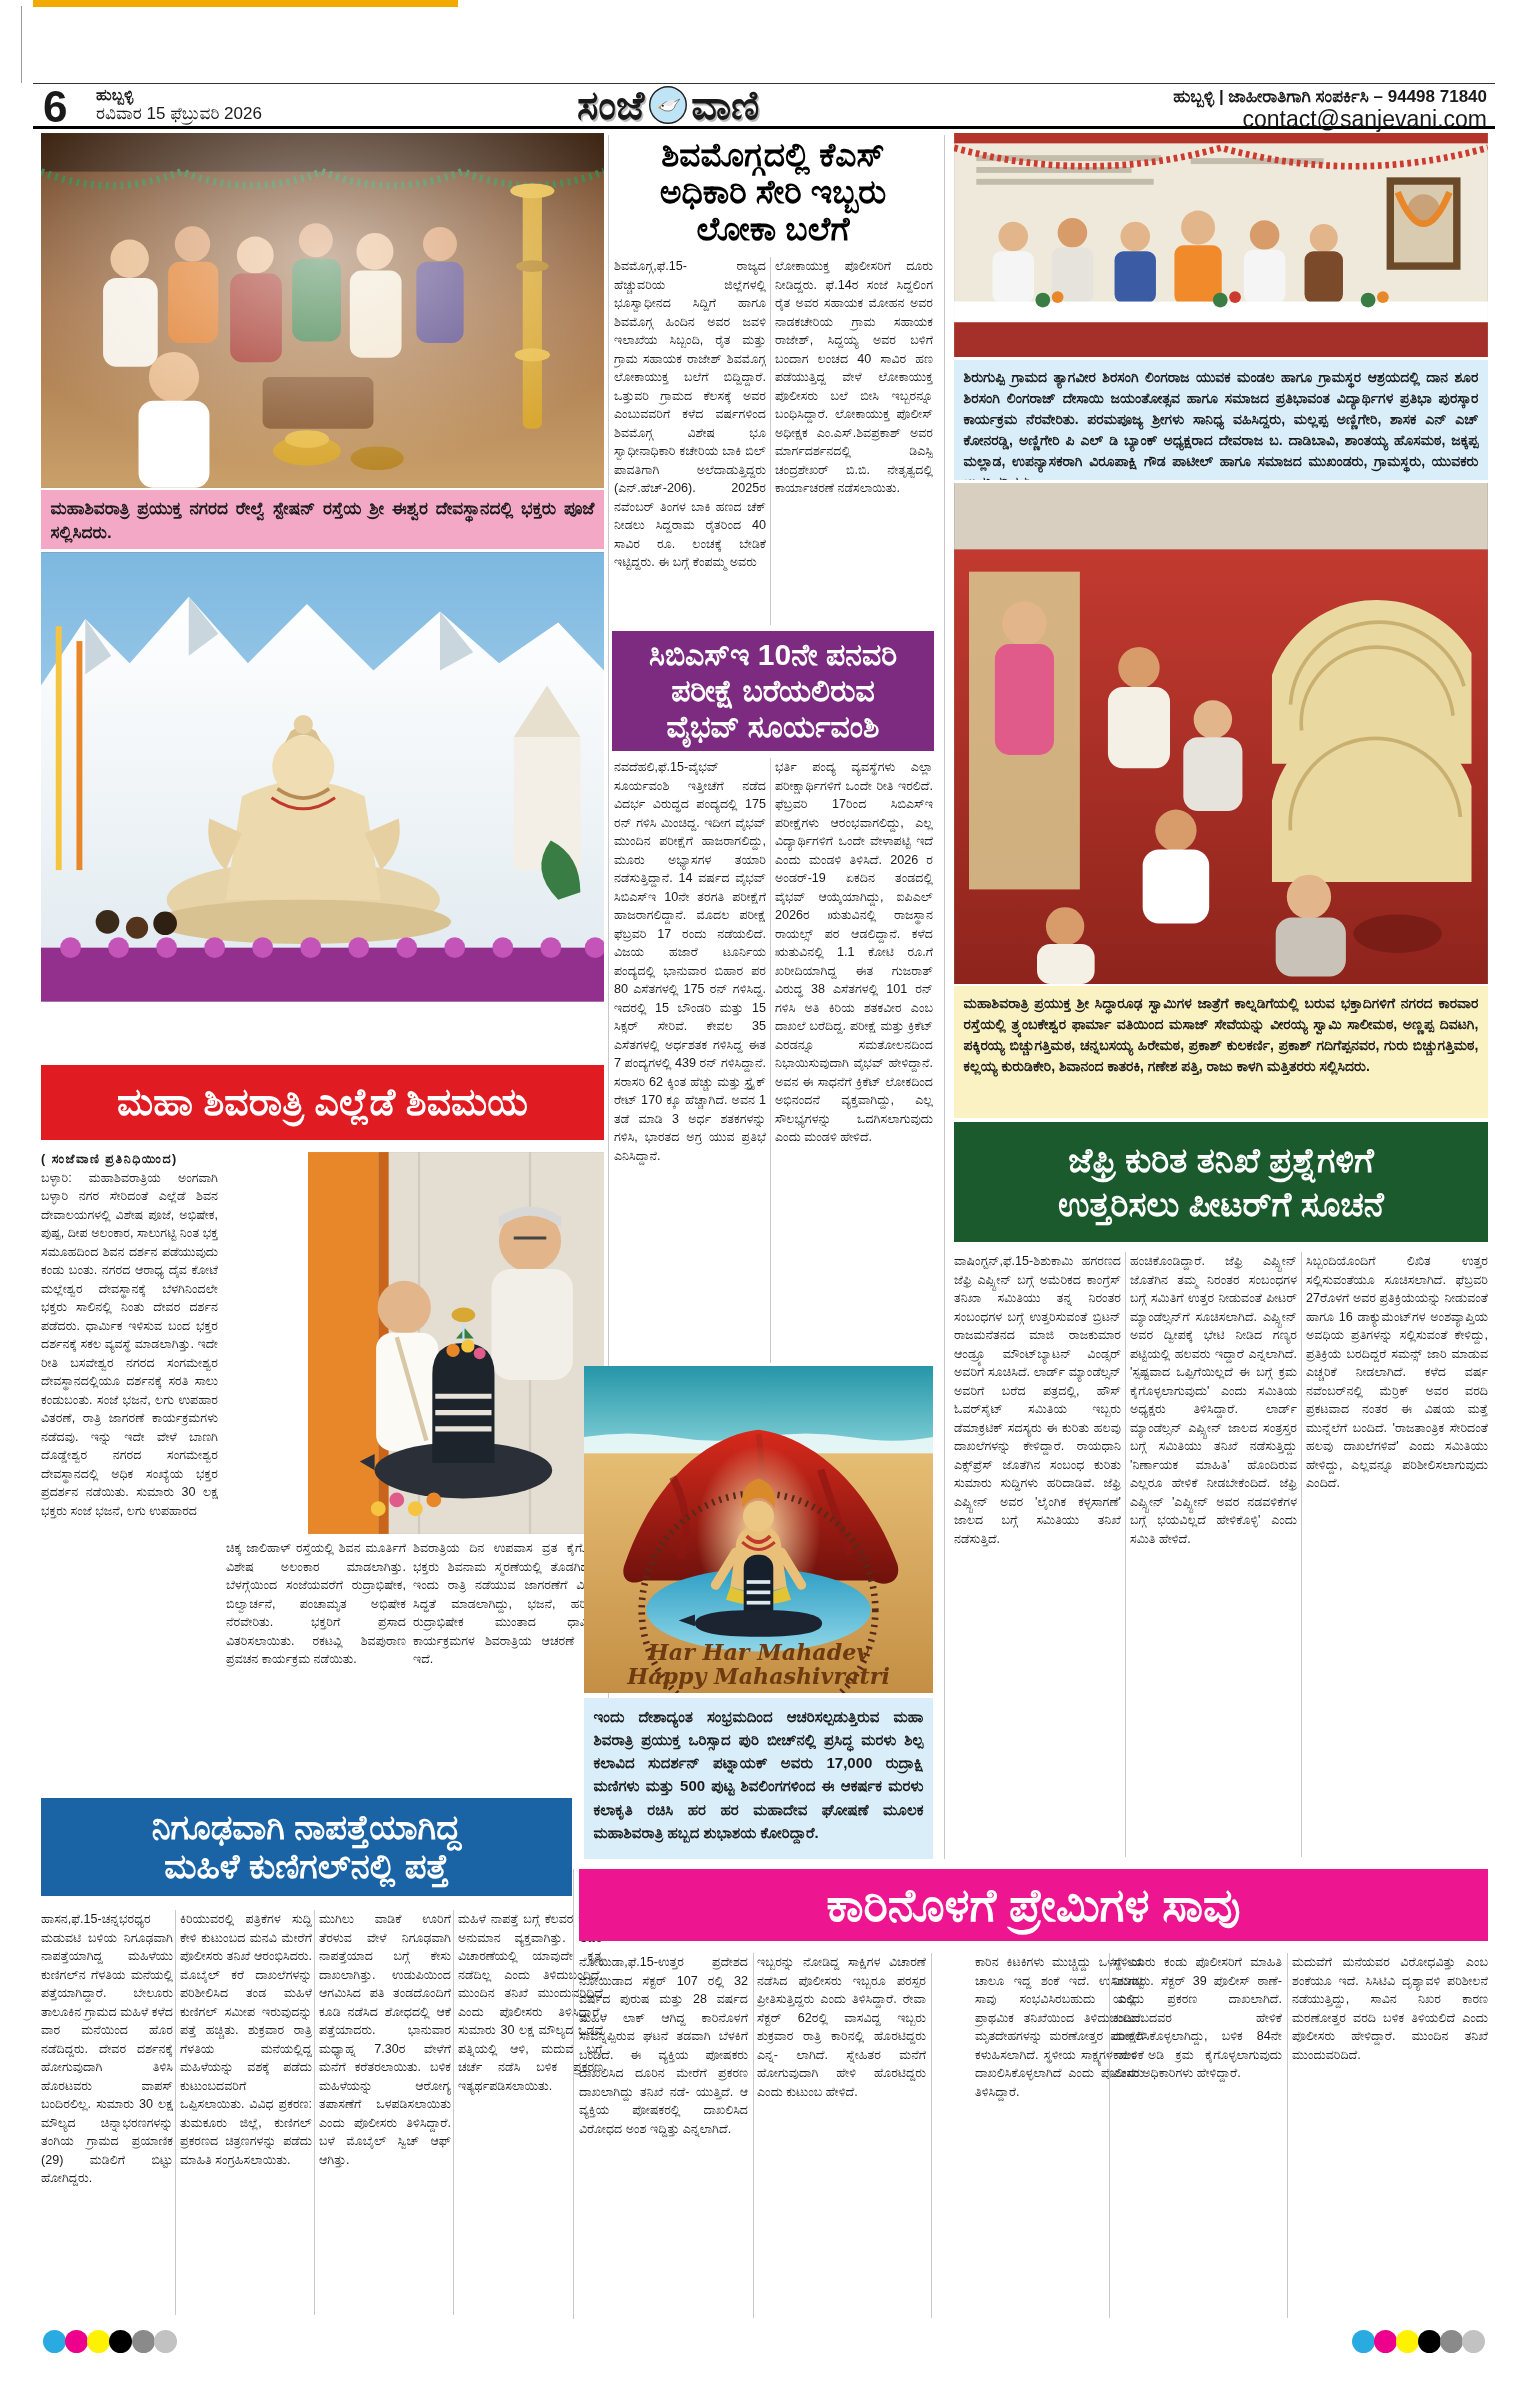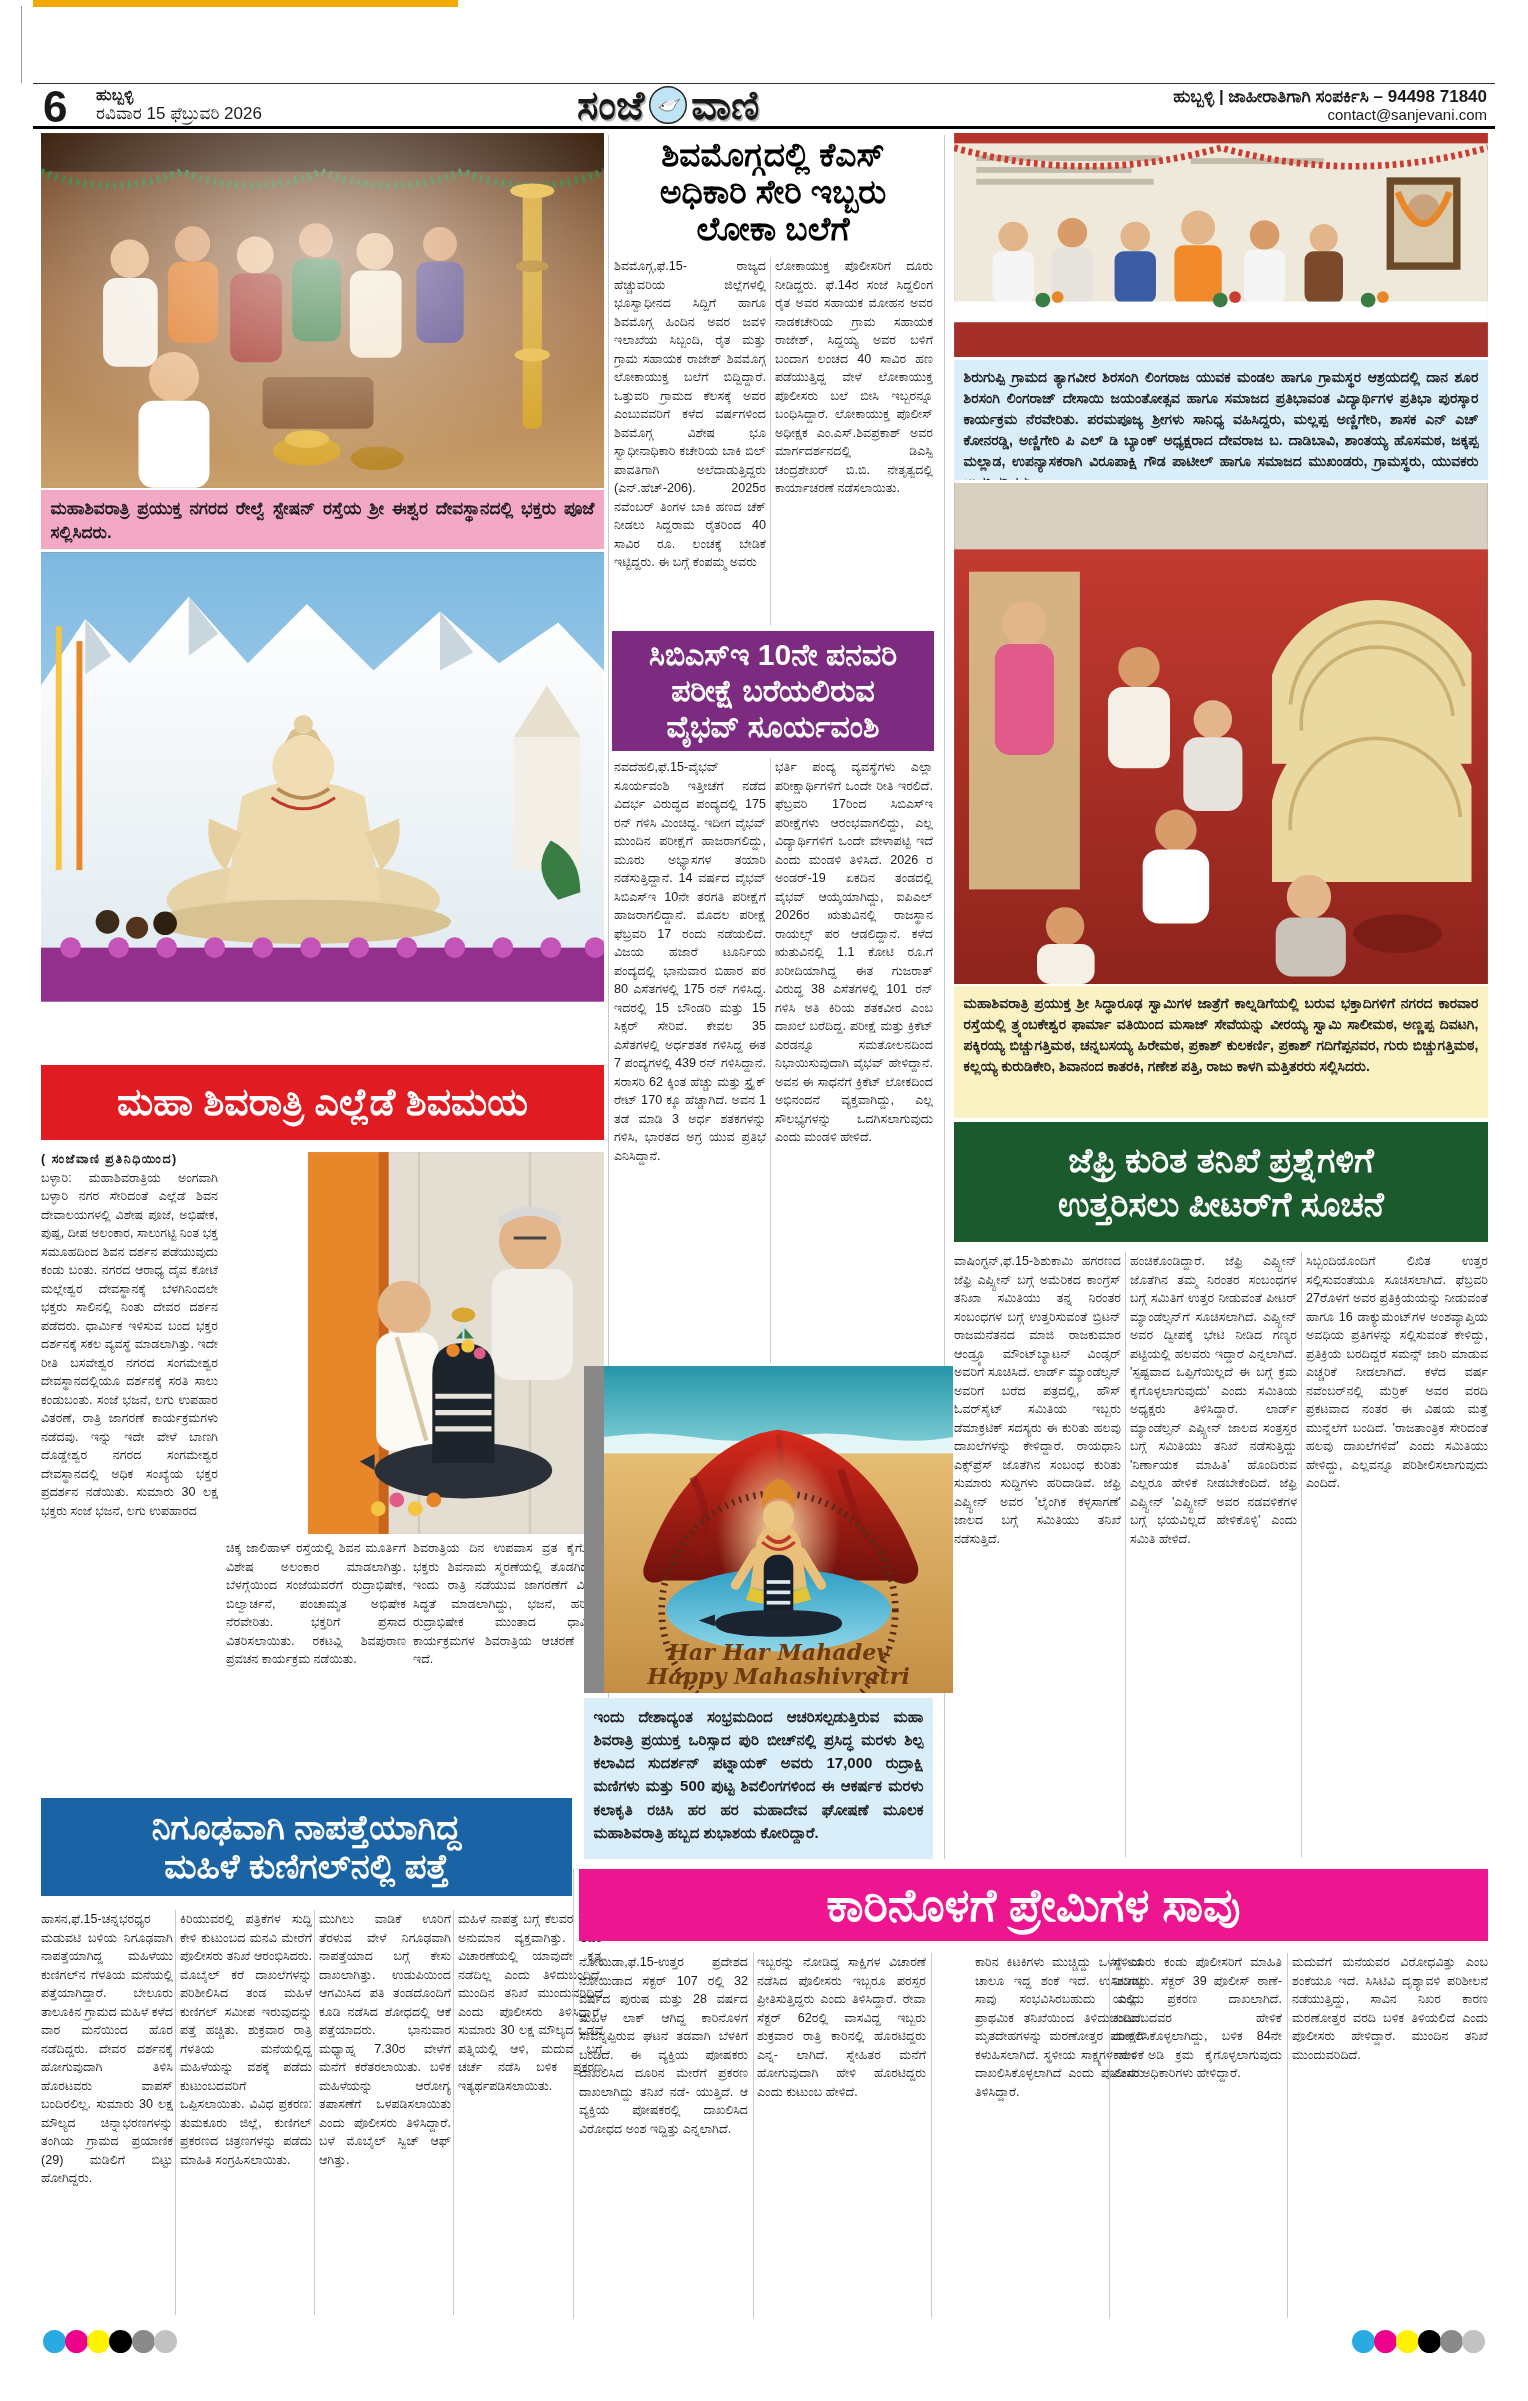--- a/index.html
+++ b/index.html
@@ -8,21 +8,21 @@
   .abs{position:absolute;}
   .rule{position:absolute;background:#000;}
   .colrule{position:absolute;background:#c9c9c9;width:0.7px;}
   
   .pageno{font-size:44px;font-weight:bold;line-height:1;}
   .city{font-size:15.5px;font-weight:bold;}
   .dateline{font-size:17px;}
   .masthead{font-family:"DejaVu Serif","Liberation Serif",serif;font-weight:bold;font-size:40px;
             display:flex;align-items:center;gap:4.4px;text-shadow:1.5px 1.5px 0 #bbb;}
   .contact1{font-size:17px;font-weight:bold;text-align:right;}
-  .contact2{font-size:15px;text-align:right;}
+  .contact2{font-size:23px;text-align:right;}
   
   .photo{position:absolute;overflow:hidden;background:#888;}
   .photo svg{display:block;}
   
   .cap{position:absolute;font-weight:bold;line-height:1.45;padding:6.7px 9.6px;box-sizing:border-box;
        text-align:justify;overflow:hidden;}
   .cap-pink{background:#f3a9c6;font-size:17px;}
   .cap-blue{background:#d9eef8;font-size:16.3px;}
   .cap-blue2{background:#d9eef8;font-size:14px;font-weight:600;}
   .cap-yellow{background:#fbf2c4;font-size:14px;font-weight:600;}
@@ -232,21 +232,21 @@
 
   <div class="banner" style="left:612px;top:631px;width:322px;height:120px;background:#7c2b80;font-size:30px;flex-direction:column;line-height:1.2;">
     <div>ಸಿಬಿಎಸ್‌ಇ 10ನೇ ಪನವರಿ</div>
     <div>ಪರೀಕ್ಷೆ ಬರೆಯಲಿರುವ</div>
     <div>ವೈಭವ್ ಸೂರ್ಯವಂಶಿ</div>
   </div>
   <div class="bodycol" style="left:614px;top:758px;width:152px;height:605px;">ನವದೆಹಲಿ,ಫೆ.15-ವೈಭವ್ ಸೂರ್ಯವಂಶಿ ಇತ್ತೀಚೆಗೆ ನಡೆದ ವಿದರ್ಭ ವಿರುದ್ಧದ ಪಂದ್ಯದಲ್ಲಿ 175 ರನ್ ಗಳಿಸಿ ಮಿಂಚಿದ್ದ. ಇದೀಗ ವೈಭವ್ ಮುಂದಿನ ಪರೀಕ್ಷೆಗೆ ಹಾಜರಾಗಲಿದ್ದು, ಮೂರು ಅಭ್ಯಾಸಗಳ ತಯಾರಿ ನಡೆಸುತ್ತಿದ್ದಾನೆ. 14 ವರ್ಷದ ವೈಭವ್ ಸಿಬಿಎಸ್‌ಇ 10ನೇ ತರಗತಿ ಪರೀಕ್ಷೆಗೆ ಹಾಜರಾಗಲಿದ್ದಾನೆ. ಮೊದಲ ಪರೀಕ್ಷೆ ಫೆಬ್ರವರಿ 17 ರಂದು ನಡೆಯಲಿದೆ. ವಿಜಯ ಹಜಾರೆ ಟೂರ್ನಿಯ ಪಂದ್ಯದಲ್ಲಿ ಭಾನುವಾರ ಬಿಹಾರ ಪರ 80 ಎಸೆತಗಳಲ್ಲಿ 175 ರನ್ ಗಳಿಸಿದ್ದ. ಇದರಲ್ಲಿ 15 ಬೌಂಡರಿ ಮತ್ತು 15 ಸಿಕ್ಸರ್ ಸೇರಿವೆ. ಕೇವಲ 35 ಎಸೆತಗಳಲ್ಲಿ ಅರ್ಧಶತಕ ಗಳಿಸಿದ್ದ ಈತ 7 ಪಂದ್ಯಗಳಲ್ಲಿ 439 ರನ್ ಗಳಿಸಿದ್ದಾನೆ. ಸರಾಸರಿ 62 ಕ್ಕಿಂತ ಹೆಚ್ಚು ಮತ್ತು ಸ್ಟ್ರೈಕ್ ರೇಟ್ 170 ಕ್ಕೂ ಹೆಚ್ಚಾಗಿದೆ. ಅವನ 1 ತಡೆ ಮಾಡಿ 3 ಅರ್ಧ ಶತಕಗಳನ್ನು ಗಳಿಸಿ, ಭಾರತದ ಅಗ್ರ ಯುವ ಪ್ರತಿಭೆ ಎನಿಸಿದ್ದಾನೆ.</div>
   <div class="bodycol" style="left:775px;top:758px;width:158px;height:605px;">ಭರ್ತಿ ಪಂದ್ಯ ವ್ಯವಸ್ಥೆಗಳು ಎಲ್ಲಾ ಪರೀಕ್ಷಾರ್ಥಿಗಳಿಗೆ ಒಂದೇ ರೀತಿ ಇರಲಿದೆ. ಫೆಬ್ರವರಿ 17ರಿಂದ ಸಿಬಿಎಸ್‌ಇ ಪರೀಕ್ಷೆಗಳು ಆರಂಭವಾಗಲಿದ್ದು, ಎಲ್ಲ ವಿದ್ಯಾರ್ಥಿಗಳಿಗೆ ಒಂದೇ ವೇಳಾಪಟ್ಟಿ ಇದೆ ಎಂದು ಮಂಡಳಿ ತಿಳಿಸಿದೆ. 2026 ರ ಅಂಡರ್-19 ಏಕದಿನ ತಂಡದಲ್ಲಿ ವೈಭವ್ ಆಯ್ಕೆಯಾಗಿದ್ದು, ಐಪಿಎಲ್ 2026ರ ಋತುವಿನಲ್ಲಿ ರಾಜಸ್ಥಾನ ರಾಯಲ್ಸ್ ಪರ ಆಡಲಿದ್ದಾನೆ. ಕಳೆದ ಋತುವಿನಲ್ಲಿ 1.1 ಕೋಟಿ ರೂ.ಗೆ ಖರೀದಿಯಾಗಿದ್ದ ಈತ ಗುಜರಾತ್ ವಿರುದ್ಧ 38 ಎಸೆತಗಳಲ್ಲಿ 101 ರನ್ ಗಳಿಸಿ ಅತಿ ಕಿರಿಯ ಶತಕವೀರ ಎಂಬ ದಾಖಲೆ ಬರೆದಿದ್ದ. ಪರೀಕ್ಷೆ ಮತ್ತು ಕ್ರಿಕೆಟ್ ಎರಡನ್ನೂ ಸಮತೋಲನದಿಂದ ನಿಭಾಯಿಸುವುದಾಗಿ ವೈಭವ್ ಹೇಳಿದ್ದಾನೆ. ಅವನ ಈ ಸಾಧನೆಗೆ ಕ್ರಿಕೆಟ್ ಲೋಕದಿಂದ ಅಭಿನಂದನೆ ವ್ಯಕ್ತವಾಗಿದ್ದು, ಎಲ್ಲ ಸೌಲಭ್ಯಗಳನ್ನು ಒದಗಿಸಲಾಗುವುದು ಎಂದು ಮಂಡಳಿ ಹೇಳಿದೆ.</div>
   <div class="colrule" style="left:770px;top:758px;height:605px;"></div>
 
-  <div class="photo" style="left:584px;top:1366px;width:349px;height:327px;padding-left:20px;">
+  <div class="photo" style="left:584px;top:1366px;width:349px;height:327px;">
     <svg viewBox="0 0 472 442" width="349" height="327">
       <defs>
         <linearGradient id="seaC" x1="0" y1="0" x2="0" y2="1">
           <stop offset="0" stop-color="#2596a8"></stop>
             <stop offset="1" stop-color="#8fd8de"></stop>
         </linearGradient>
         <linearGradient id="sandC" x1="0" y1="0" x2="0" y2="1">
           <stop offset="0" stop-color="#e6bd74"></stop>
             <stop offset="1" stop-color="#c48f45"></stop>
         </linearGradient>

